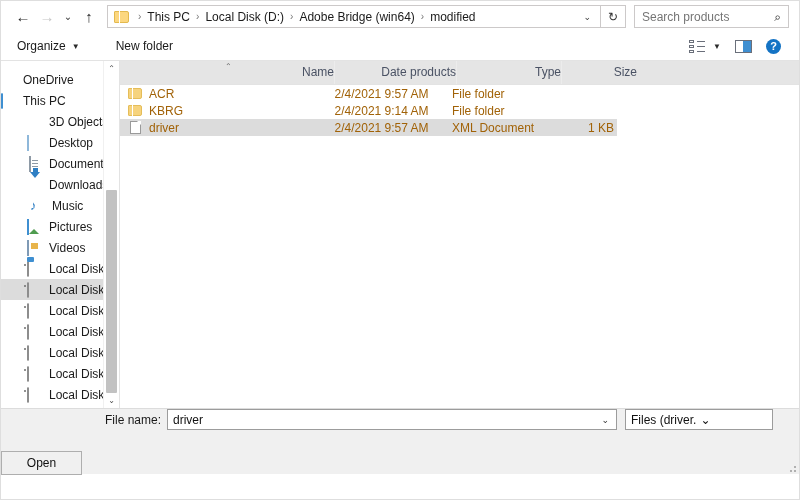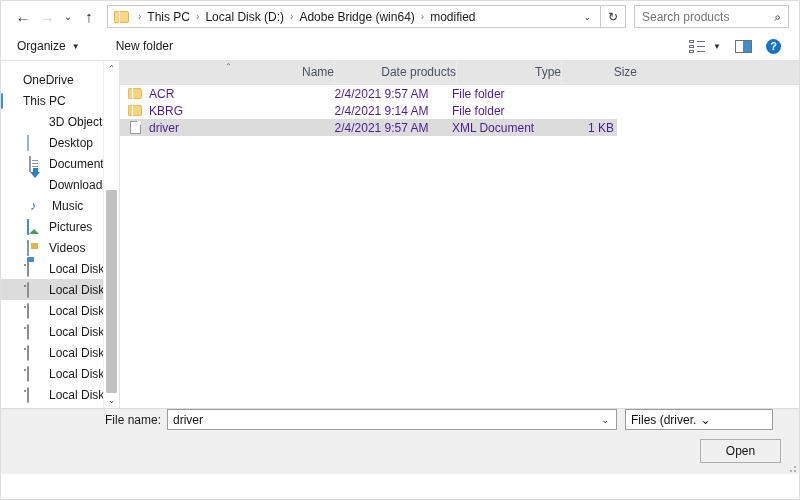--- a/index.html
+++ b/index.html
@@ -487,21 +487,21 @@
     top: 1px;
     font-size: 8px;
     color: #6a6a6a;
   }
 
   .row {
     display: flex;
     height: 17px;
     align-items: center;
     font-size: 12px;
-    color: #4c1d95;
+    color: #a16207;
     width: 497px;
   }
   .row.selected { background: #dcdcdc; }
   .cell {
     padding-left: 8px;
     box-sizing: border-box;
     white-space: nowrap;
     overflow: hidden;
   }
   .cell-name {
@@ -611,22 +611,23 @@
     color: #111111;
     padding-left: 5px;
     flex: 1;
     white-space: nowrap;
     overflow: hidden;
   }
   .btn-row {
     display: flex;
     justify-content: flex-end;
     padding-right: 18px;
-    padding-top: 9px;
+    padding-top: 21px;
     gap: 12px;
+    flex-direction: column;
   }
   .btn {
     width: 79px;
     height: 22px;
     border: 1px solid #aeaeae;
     background: #f0f0f0;
     font-family: "Liberation Sans", sans-serif;
     font-size: 12px;
     color: #111111;
     display: flex;

